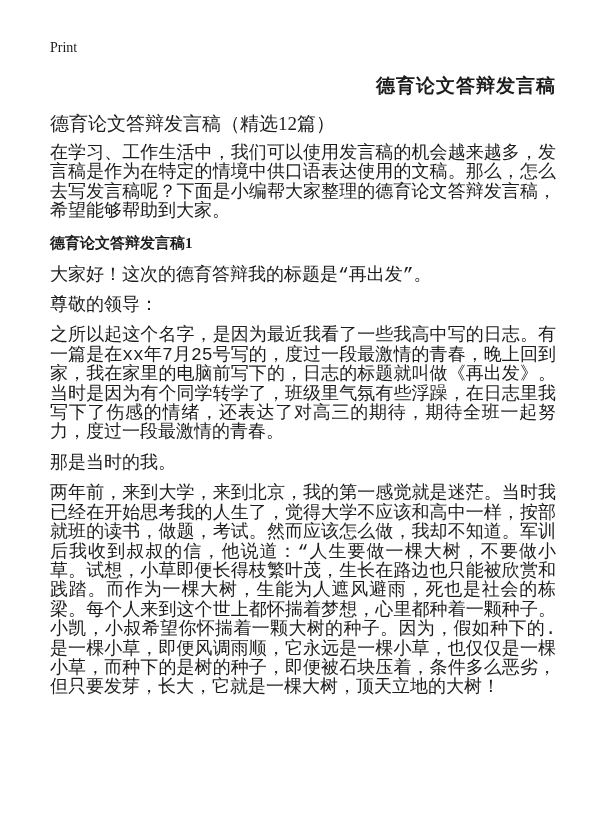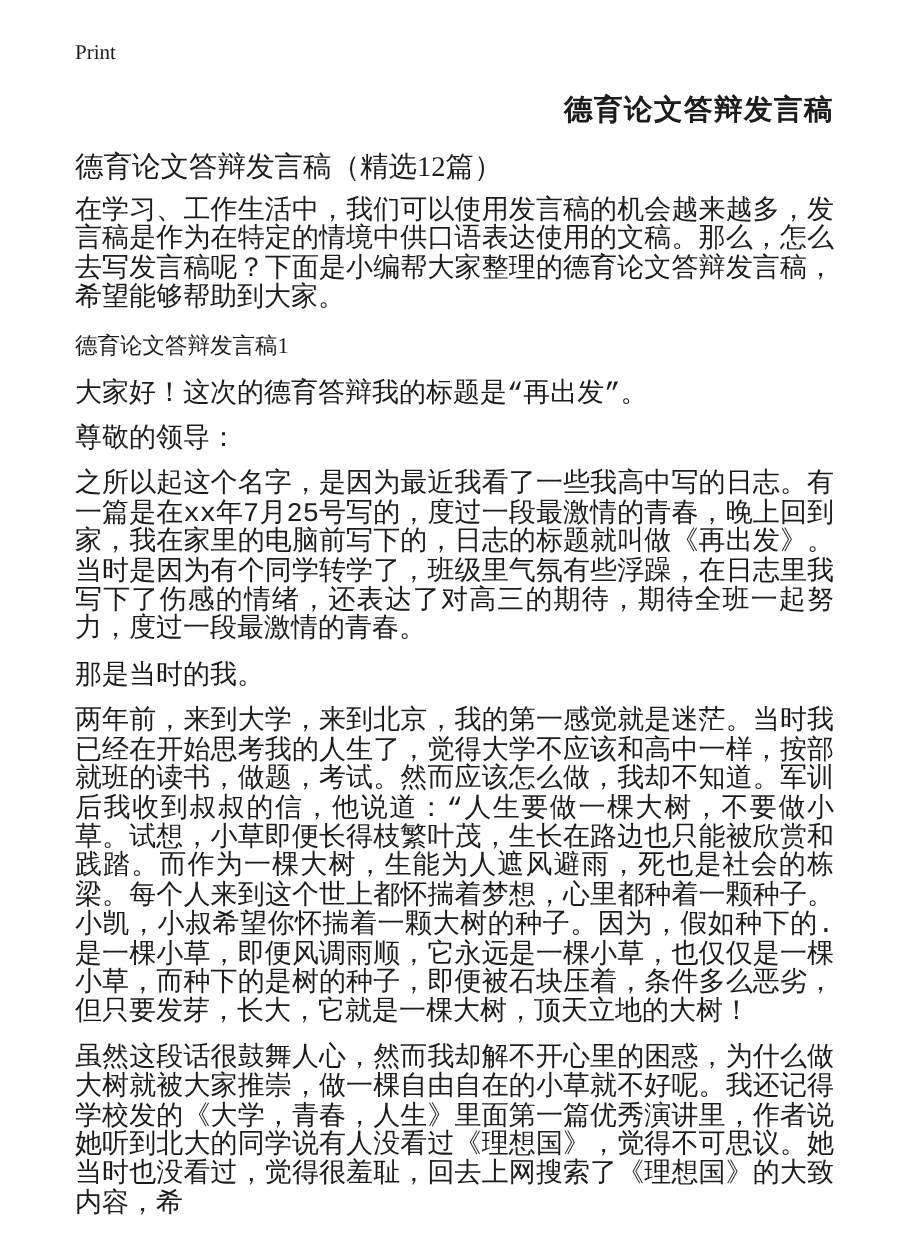--- a/index.html
+++ b/index.html
@@ -11,21 +11,21 @@
     height: 828px;
     background: #ffffff;
     color: #1c1c1c;
     font-family: "Liberation Serif", "DejaVu Serif", serif;
     overflow: hidden;
   }
   .page {
     box-sizing: border-box;
     width: 600px;
     height: 716px;
-    padding: 28px 44px 0 50px;
+    padding: 40px 44px 0 50px;
   }
   .print-link {
     font-size: 14px;
     line-height: 16px;
     margin: 0 0 18px 0;
     cursor: pointer;
   }
   .doc-title {
     font-size: 19px;
     line-height: 24px;
@@ -43,21 +43,21 @@
     font-size: 18px;
     line-height: 19.4px;
     margin: 0 0 11px 0;
     text-align: justify;
     line-break: loose;
     font-family: Liberation Mono, monospace;
   }
   .section-heading {
     font-size: 15px;
     line-height: 20px;
-    font-weight: normal;
+    font-weight: bold;
     margin: 0 0 13px 0;
   }
 </style>
 </head>
 <body>
 
 <div class="page">
 
   <div class="print-link">Print</div>
 
@@ -73,15 +73,14 @@
 
   <p class="para">尊敬的领导：</p>
 
   <p class="para">之所以起这个名字，是因为最近我看了一些我高中写的日志。有一篇是在xx年7月25号写的，度过一段最激情的青春，晚上回到家，我在家里的电脑前写下的，日志的标题就叫做《再出发》。当时是因为有个同学转学了，班级里气氛有些浮躁，在日志里我写下了伤感的情绪，还表达了对高三的期待，期待全班一起努力，度过一段最激情的青春。</p>
 
   <p class="para">那是当时的我。</p>
 
 
   <p class="para">两年前，来到大学，来到北京，我的第一感觉就是迷茫。当时我已经在开始思考我的人生了，觉得大学不应该和高中一样，按部就班的读书，做题，考试。然而应该怎么做，我却不知道。军训后我收到叔叔的信，他说道：“人生要做一棵大树，不要做小草。试想，小草即便长得枝繁叶茂，生长在路边也只能被欣赏和践踏。而作为一棵大树，生能为人遮风避雨，死也是社会的栋梁。每个人来到这个世上都怀揣着梦想，心里都种着一颗种子。小凯，小叔希望你怀揣着一颗大树的种子。因为，假如种下的.是一棵小草，即便风调雨顺，它永远是一棵小草，也仅仅是一棵小草，而种下的是树的种子，即便被石块压着，条件多么恶劣，但只要发芽，长大，它就是一棵大树，顶天立地的大树！</p>
 
-  <p class="para">虽然这段话很鼓舞人心，然而我却解不开心里的困惑，为什么做大树就被大家推崇，做一棵自由自在的小草就不好呢。我还记得学校发的《大学，青春，人生》里面第一篇优秀演讲里，作者说她听到北大的同学说有人没看过《理想国》，觉得不可思议。她当时也没看过，觉得很羞耻，回去上网搜索了《理想国》的大致内容，希</p>
 
 </div>
 
 </body></html>

